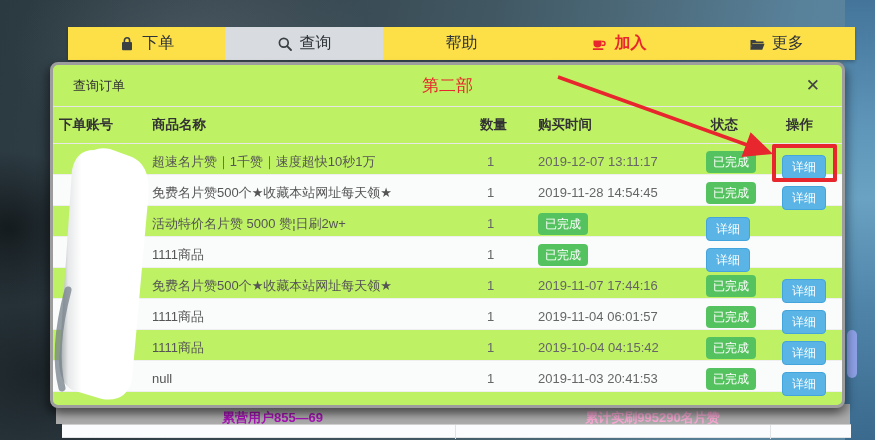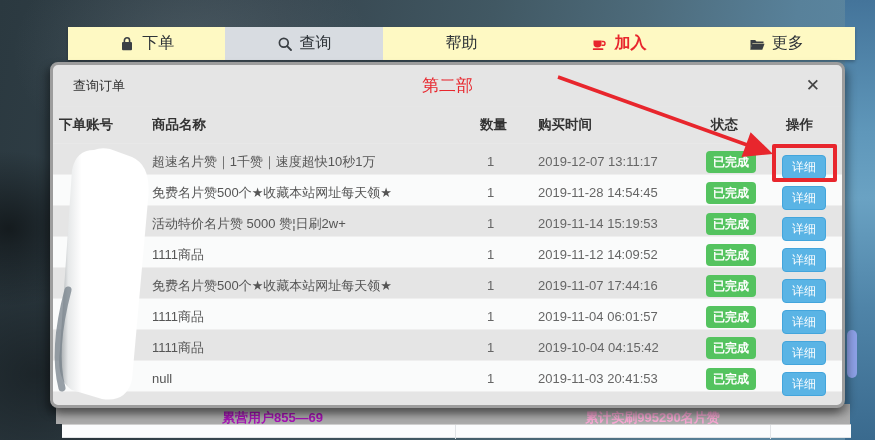--- a/index.html
+++ b/index.html
@@ -26,47 +26,47 @@
     background:#ababab; z-index:1; }
   .under-cell { position:absolute; top:409px; height:15px; overflow:hidden; z-index:2; }
   .under-cell span { position:absolute; bottom:-3px; width:100%; text-align:center;
     font-size:13px; font-weight:bold; line-height:18px; }
   .under-row { position:absolute; left:62px; top:424px; width:789px; height:14px;
     background:#fbfcfd; border-top:1px solid #cfcfcf; border-bottom:1px solid #e2e4e6; z-index:2; }
   .under-divider { position:absolute; top:0; width:1px; height:14px; background:#e0e3e6; }
 
   
   .tabbar { position:absolute; left:68px; top:27px; width:787px; height:33px;
-    background:#fef9c3; display:flex; z-index:2; box-shadow:0 2px 3px rgba(0,0,0,.25); }
+    background:#fde047; display:flex; z-index:2; box-shadow:0 2px 3px rgba(0,0,0,.25); }
   .tab { flex:1; display:flex; align-items:center; justify-content:center; gap:7px;
     font-size:16px; color:#2e3338; cursor:pointer; }
   .tab.active { background:#d8dce1; }
   .tab.red { color:#e8262d; font-weight:bold; }
   .tab .ticon { display:inline-flex; width:16px; height:16px; }
 
   
   .modal { position:absolute; left:50px; top:62px; width:795px; height:346px;
-    background:#e5e5e5; border:3px solid #9d9d9d; border-radius:8px; z-index:3;
+    background:#bef264; border:3px solid #9d9d9d; border-radius:8px; z-index:3;
     box-shadow:-4px 5px 8px rgba(0,0,0,.35), 4px 6px 8px rgba(0,0,0,.30); overflow:hidden; }
   .modal-header { position:relative; height:42px; border-bottom:1px solid #e6e6e6;
     display:flex; align-items:center; }
   .modal-title { position:absolute; left:20px; font-size:13px; color:#333; }
   .modal-annotation { position:absolute; left:0; right:0; text-align:center;
     font-size:17px; color:#e8262d; font-family:"Liberation Serif","DejaVu Serif",serif; }
   .modal-close { position:absolute; right:22px; font-size:17px; color:#444; cursor:pointer; line-height:1; }
 
   .grid-row { display:grid; grid-template-columns:99px 328px 58px 168px 76px 1fr; align-items:center; }
   .thead { height:37px; border-bottom:1px solid #e8e8e8; font-size:13.5px; font-weight:bold; color:#333; }
   .thead .c0 { padding-left:6px; } .thead .c4 { padding-left:5px; } .thead .c5 { padding-left:4px; }
   .tbody .row { height:31px; border-bottom:1px solid #efefef; font-size:13px; color:#555; }
   .tbody .row:nth-child(even) { background:#fafbfb; }
   .cell-qty { padding-left:7px; color:#666; }
   .cell-time { color:#666; }
   .status-badge { display:inline-block; background:#54c35f; color:#fff; font-size:12px;
-    line-height:1; padding:5px 7px; border-radius:4px;font-weight:bold; }
+    line-height:1; padding:5px 7px; border-radius:4px; }
   .detail-button { display:inline-block; background:#5ab4e5; border:1px solid #43a5dc; color:#fff;
     font-size:12px; line-height:1; padding:5px 9px; border-radius:4px; cursor:pointer;margin-top:11px; }
 
   
   .scribble { position:absolute; left:46px; top:140px; z-index:4; pointer-events:none; }
 
   
   .anno-rect { position:absolute; left:772px; top:144px; width:65px; height:38px;
     border:4px solid #e8262d; border-radius:2px; z-index:5; pointer-events:none; }
   .anno-arrow { position:absolute; inset:0; z-index:5; pointer-events:none; }
@@ -167,30 +167,28 @@
       <div class="cell-qty">1</div>
       <div class="cell-time">2019-11-28 14:54:45</div>
       <div><span class="status-badge">已完成</span></div>
       <div><span class="detail-button">详细</span></div>
     </div>
 
     <div class="grid-row row">
       <div class="cell-account"></div>
       <div class="cell-product">活动特价名片赞 5000 赞¦日刷2w+</div>
       <div class="cell-qty">1</div>
-      <div class="cell-time">2019-11-14 15:19:53</div>
       <div><span class="status-badge">已完成</span></div>
       <div><span class="detail-button">详细</span></div>
     </div>
 
     <div class="grid-row row">
       <div class="cell-account"></div>
       <div class="cell-product">1111商品</div>
       <div class="cell-qty">1</div>
-      <div class="cell-time">2019-11-12 14:09:52</div>
       <div><span class="status-badge">已完成</span></div>
       <div><span class="detail-button">详细</span></div>
     </div>
 
     <div class="grid-row row">
       <div class="cell-account"></div>
       <div class="cell-product">免费名片赞500个★收藏本站网址每天领★</div>
       <div class="cell-qty">1</div>
       <div class="cell-time">2019-11-07 17:44:16</div>
       <div><span class="status-badge">已完成</span></div>

